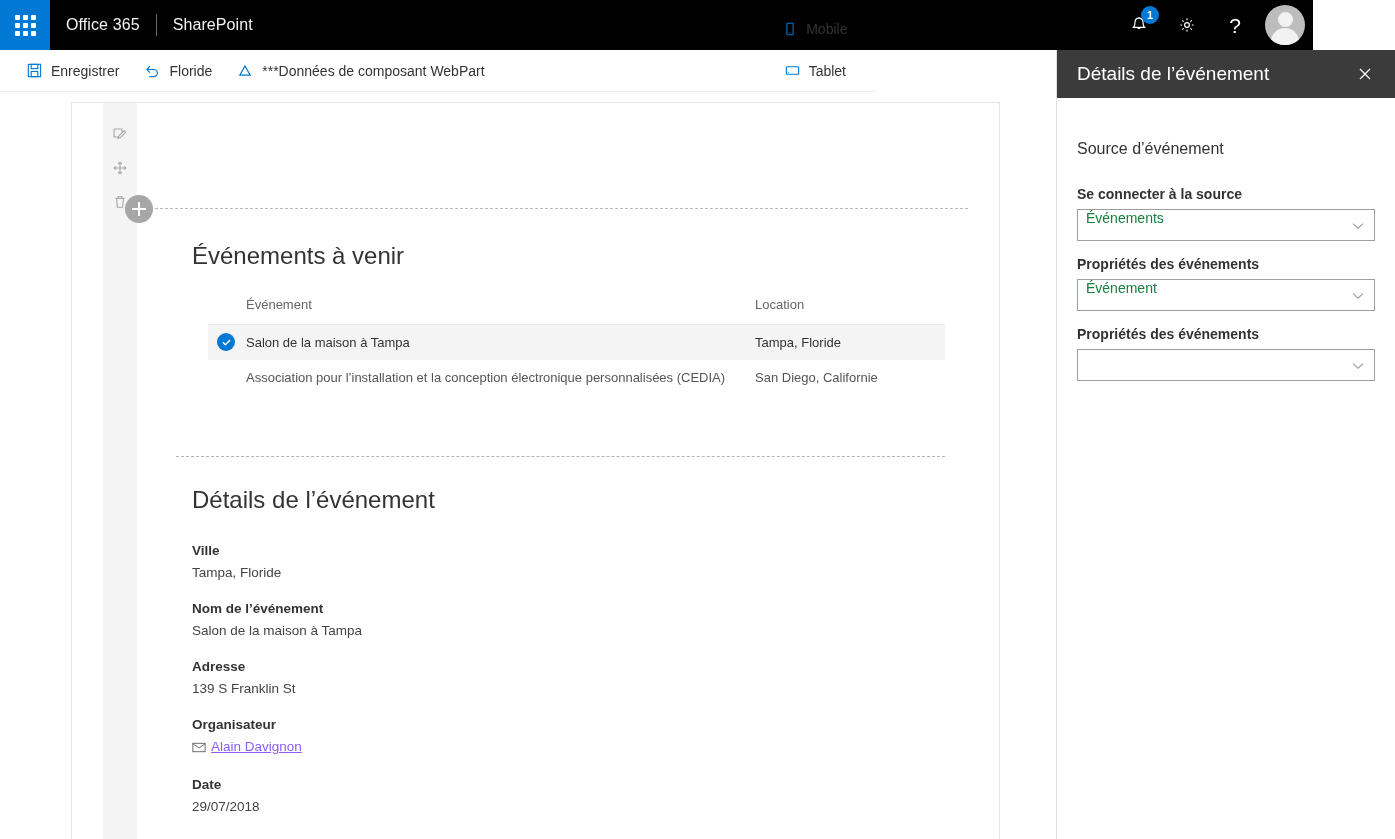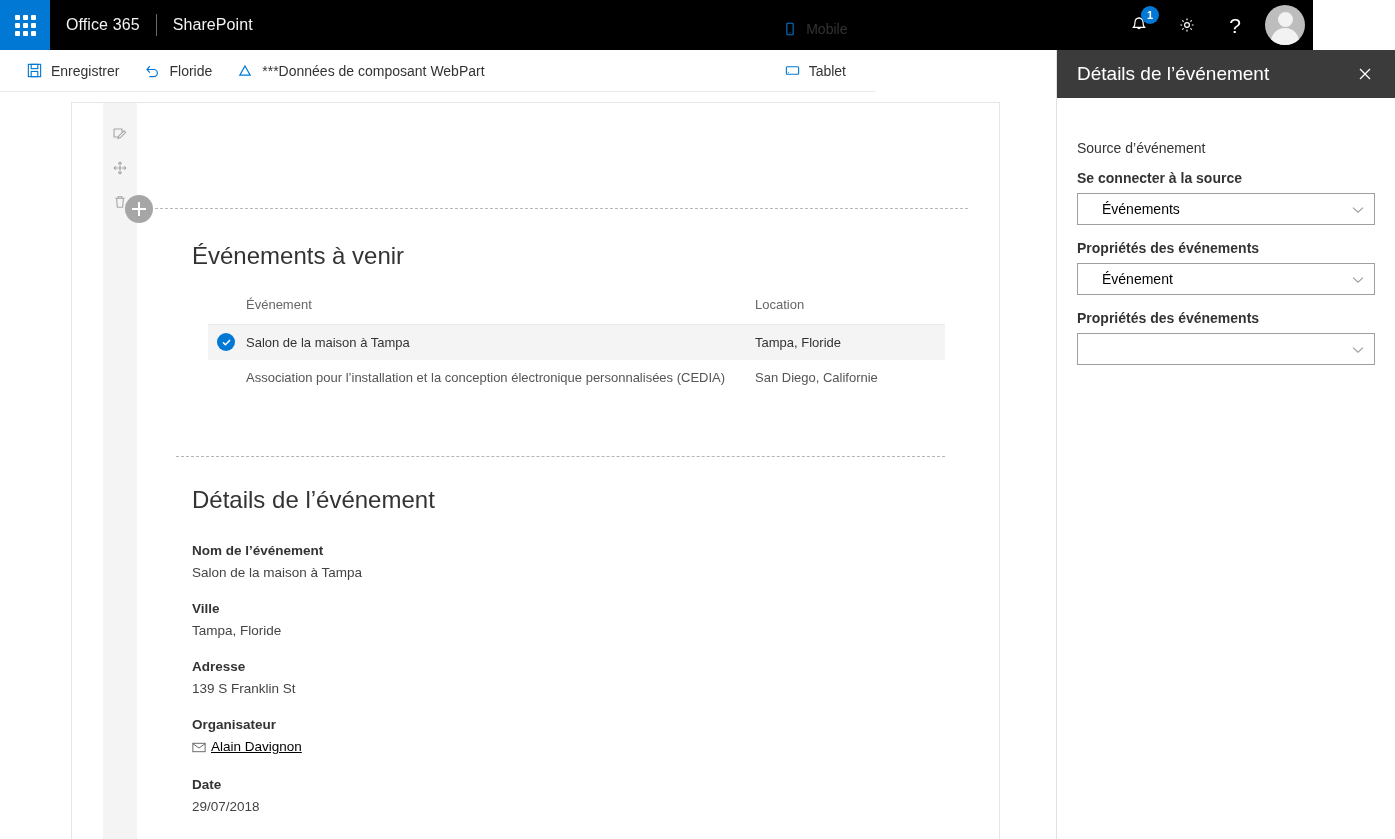--- a/index.html
+++ b/index.html
@@ -140,21 +140,21 @@
 
   
   .wp-details { position: absolute; top: 394px; left: 192px; width: 753px; }
   .wp-details .wp-title { margin-bottom: 28px; }
   .fld { margin-bottom: 21px; }
   .fld-label {
     font-size: 13.5px; font-weight: bold; color: #333333; margin-bottom: 7px;
   }
   .fld-value { font-size: 13.5px; color: #444444; }
   .fld-value a {
-    color: #000000; text-decoration: underline; cursor: pointer;
+    color: #8b5cf6; text-decoration: underline; cursor: pointer;
   }
   .mail-ic { display: inline-block; vertical-align: -2px; margin-right: 5px; color: #666; }
 
   
   .panel {
     position: absolute; top: 50px; right: 0; width: 339px; height: 789px;
     background: #ffffff; border-left: 1px solid #e1e1e1;
   }
   .panel-head {
     height: 48px; background: #3b3b3b; display: flex; align-items: center;
@@ -162,27 +162,27 @@
   }
   .panel-title {
     color: #ffffff; font-size: 19px; font-weight: 300; flex: 1;
   }
   .panel-close {
     width: 36px; height: 36px; display: flex; align-items: center;
     justify-content: center; color: #ffffff; cursor: pointer; font-size: 18px;
   }
   .panel-body { padding: 42px 20px 0 20px; }
   .p-section {
-    font-size: 14px; color: #333333; margin-bottom: 14px;
+    font-size: 16px; color: #333333; margin-bottom: 28px;
   }
   .p-label { font-size: 14px; color: #333333; margin-bottom: 7px; font-weight: bold; }
   .p-select {
     position: relative; height: 32px; border: 1px solid #a19f9d;
-    background: #ffffff; display: flex; align-items: center;
-    padding: 0 32px 0 24px; font-size: 14px; color: #000000;
+    background: #ffffff; display: flex; align-items: flex-start;
+    padding: 0 32px 0 8px; font-size: 14px; color: #15803d;
     margin-bottom: 15px; cursor: pointer;
   }
   .p-select .chev {
     position: absolute; right: 10px; top: 50%; transform: translateY(-50%);
     color: #a19f9d;
   }
 </style>
 </head>
 <body>
 
@@ -353,27 +353,27 @@
             <td class="c-loc">San Diego, Californie</td>
           </tr>
         </tbody>
       </table>
     </div>
 
     <div class="wp-details">
       <div class="wp-title">Détails de l’événement</div>
 
       <div class="fld">
+        <div class="fld-label">Ville</div>
+        <div class="fld-value">Tampa, Floride</div>
+      </div>
+
+      <div class="fld">
         <div class="fld-label">Nom de l’événement</div>
         <div class="fld-value">Salon de la maison à Tampa</div>
-      </div>
-
-      <div class="fld">
-        <div class="fld-label">Ville</div>
-        <div class="fld-value">Tampa, Floride</div>
       </div>
 
       <div class="fld">
         <div class="fld-label">Adresse</div>
         <div class="fld-value">139 S Franklin St</div>
       </div>
 
       <div class="fld">
         <div class="fld-label">Organisateur</div>
         <div class="fld-value">

